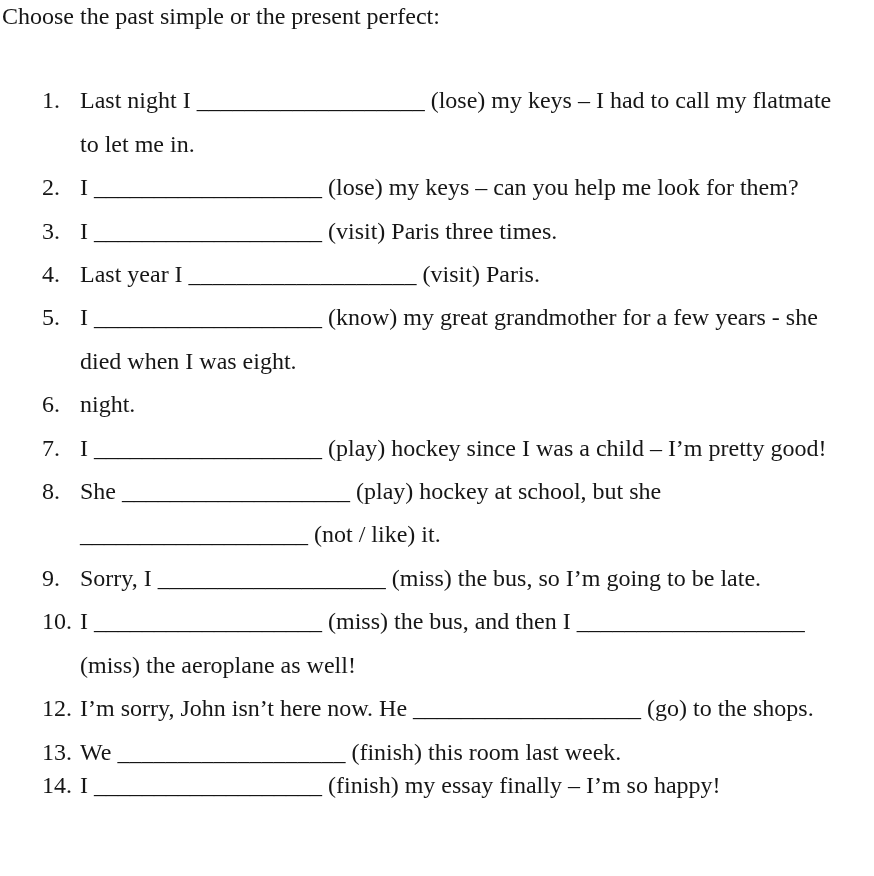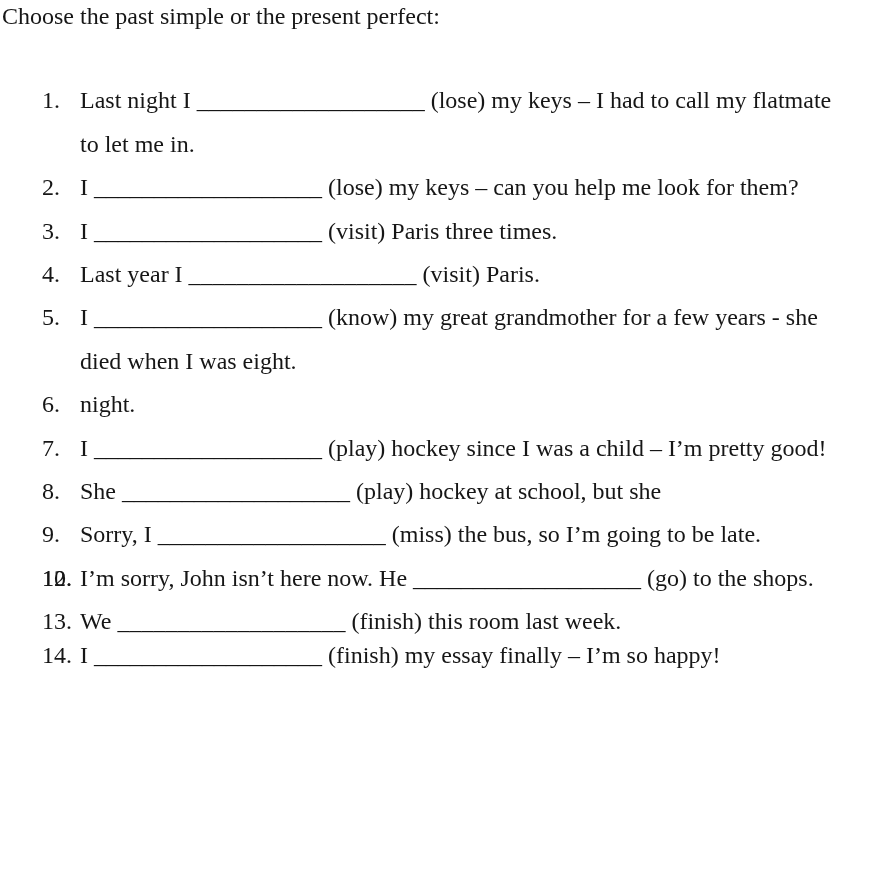--- a/index.html
+++ b/index.html
@@ -65,27 +65,30 @@
         <span class="num">6.</span>
         <div class="line"><span class="text-seg">night.</span></div>
       </div>
       <div class="item">
         <span class="num">7.</span>
         <div class="line"><span class="text-seg">I </span><span class="blank-seg">___________________</span><span class="text-seg"> (play) hockey since I was a child – I’m pretty good!</span></div>
       </div>
       <div class="item">
         <span class="num">8.</span>
         <div class="line"><span class="text-seg">She </span><span class="blank-seg">___________________</span><span class="text-seg"> (play) hockey at school, but she</span></div>
+        <div class="line"><span class="blank-seg">___________________</span><span class="text-seg"> (not / like) it.</span></div>
       </div>
       <div class="item">
         <span class="num">9.</span>
         <div class="line"><span class="text-seg">Sorry, I </span><span class="blank-seg">___________________</span><span class="text-seg"> (miss) the bus, so I’m going to be late.</span></div>
       </div>
       <div class="item">
         <span class="num">10.</span>
+        <div class="line"><span class="text-seg">I </span><span class="blank-seg">___________________</span><span class="text-seg"> (miss) the bus, and then I </span><span class="blank-seg">___________________</span></div>
+        <div class="line"><span class="text-seg">(miss) the aeroplane as well!</span></div>
       </div>
       <div class="item">
         <span class="num">12.</span>
         <div class="line"><span class="text-seg">I’m sorry, John isn’t here now. He </span><span class="blank-seg">___________________</span><span class="text-seg"> (go) to the shops.</span></div>
       </div>
       <div class="item">
         <span class="num">13.</span>
         <div class="line"><span class="text-seg">We </span><span class="blank-seg">___________________</span><span class="text-seg"> (finish) this room last week.</span></div>
       </div>
       <div class="item clipped">

